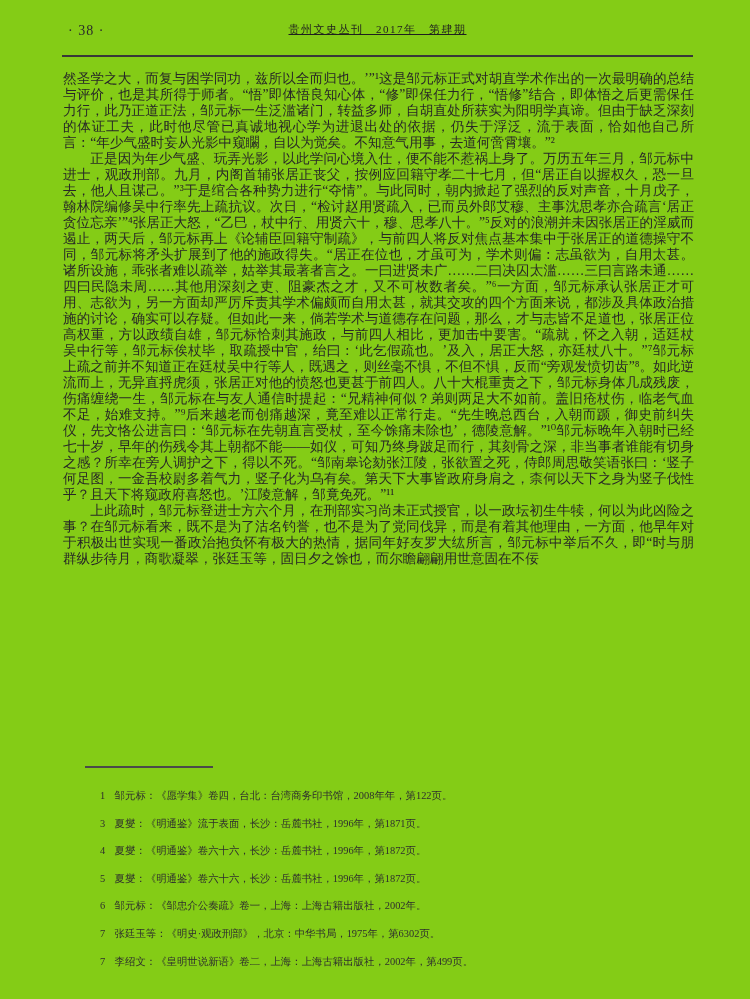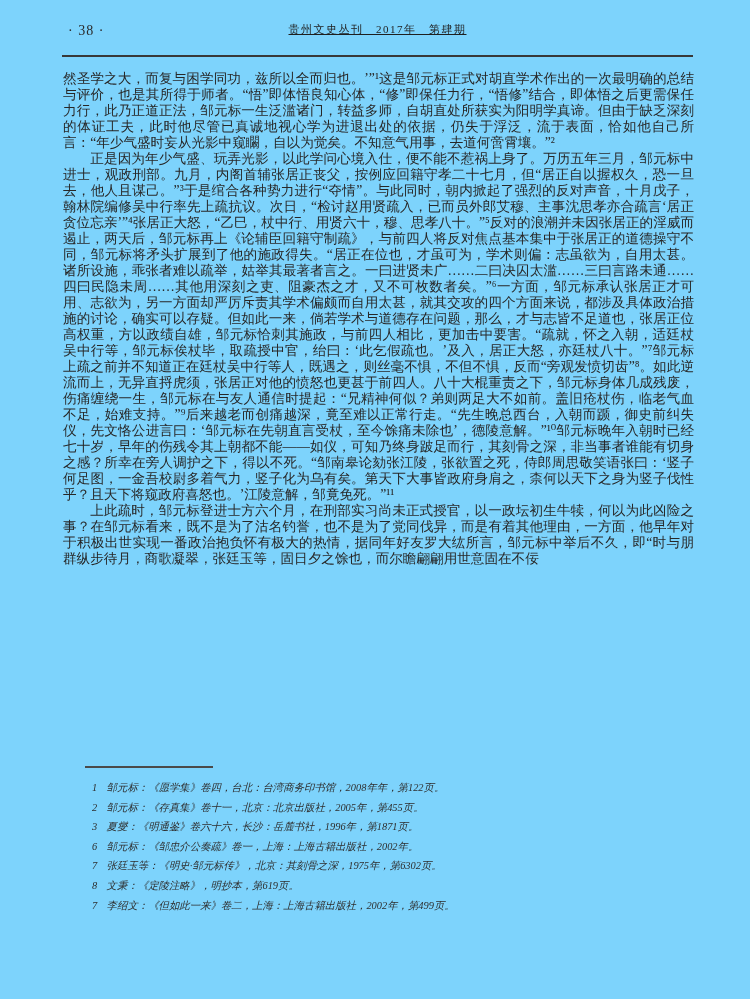--- a/index.html
+++ b/index.html
@@ -5,21 +5,21 @@
   * { box-sizing: border-box; }
   html, body { margin: 0; padding: 0; }
   body {
     width: 750px; height: 999px;
     background: #e9e8e4;
     font-family: "Liberation Serif", "DejaVu Serif", serif;
   }
   .page {
     position: relative;
     width: 750px; height: 999px;
-    background: #7dd3fc;
+    background: #84cc16;
     color: #262626;
     overflow: hidden;
   }
   .header {
     position: absolute; top: 20px; left: 62px; width: 631px; height: 24px;
   }
   .page-num {
     position: absolute; left: 6px; top: 3px;
     font-size: 14px; letter-spacing: 1px; color: #2c2c2c;
   }
@@ -42,21 +42,21 @@
   .body-text p { margin: 0; }
   .body-text p.indent { text-indent: 2em; }
   .footnote-rule {
     position: absolute; top: 766px; left: 85px; width: 128px;
     border-top: 2px solid #4a4a4a;
   }
   .footnotes {
     position: absolute; top: 776px; left: 88px; width: 600px;
     font-size: 10.4px; line-height: 15.6px; color: #2e2e2e;
   }
-  .fn { margin: 4px; font-style: italic; }
+  .fn { margin: 12px; }
   .fn .fn-num { display: inline-block; min-width: 12px; }
 </style>
 </head>
 <body>
 
 <div class="page">
 
   <div class="header">
     <span class="page-num">· 38 ·</span>
     <div class="journal-title">贵州文史丛刊　2017年　第肆期</div>
@@ -67,21 +67,21 @@
   <div class="body-text">
     <p>然圣学之大，而复与困学同功，兹所以全而归也。’”¹这是邹元标正式对胡直学术作出的一次最明确的总结与评价，也是其所得于师者。“悟”即体悟良知心体，“修”即保任力行，“悟修”结合，即体悟之后更需保任力行，此乃正道正法，邹元标一生泛滥诸门，转益多师，自胡直处所获实为阳明学真谛。但由于缺乏深刻的体证工夫，此时他尽管已真诚地视心学为进退出处的依据，仍失于浮泛，流于表面，恰如他自己所言：“年少气盛时妄从光影中窥矙，自以为觉矣。不知意气用事，去道何啻霄壤。”²</p>
     <p class="indent">正是因为年少气盛、玩弄光影，以此学问心境入仕，便不能不惹祸上身了。万历五年三月，邹元标中进士，观政刑部。九月，内阁首辅张居正丧父，按例应回籍守孝二十七月，但“居正自以握权久，恐一旦去，他人且谋己。”³于是绾合各种势力进行“夺情”。与此同时，朝内掀起了强烈的反对声音，十月戊子，翰林院编修吴中行率先上疏抗议。次日，“检讨赵用贤疏入，已而员外郎艾穆、主事沈思孝亦合疏言‘居正贪位忘亲’”⁴张居正大怒，“乙巳，杖中行、用贤六十，穆、思孝八十。”⁵反对的浪潮并未因张居正的淫威而遏止，两天后，邹元标再上《论辅臣回籍守制疏》，与前四人将反对焦点基本集中于张居正的道德操守不同，邹元标将矛头扩展到了他的施政得失。“居正在位也，才虽可为，学术则偏：志虽欲为，自用太甚。诸所设施，乖张者难以疏举，姑举其最著者言之。一曰进贤未广……二曰决囚太滥……三曰言路未通……四曰民隐未周……其他用深刻之吏、阻豪杰之才，又不可枚数者矣。”⁶一方面，邹元标承认张居正才可用、志欲为，另一方面却严厉斥责其学术偏颇而自用太甚，就其交攻的四个方面来说，都涉及具体政治措施的讨论，确实可以存疑。但如此一来，倘若学术与道德存在问题，那么，才与志皆不足道也，张居正位高权重，方以政绩自雄，邹元标恰刺其施政，与前四人相比，更加击中要害。“疏就，怀之入朝，适廷杖吴中行等，邹元标俟杖毕，取疏授中官，绐曰：‘此乞假疏也。’及入，居正大怒，亦廷杖八十。”⁷邹元标上疏之前并不知道正在廷杖吴中行等人，既遇之，则丝毫不惧，不但不惧，反而“旁观发愤切齿”⁸。如此逆流而上，无异直捋虎须，张居正对他的愤怒也更甚于前四人。八十大棍重责之下，邹元标身体几成残废，伤痛缠绕一生，邹元标在与友人通信时提起：“兄精神何似？弟则两足大不如前。盖旧疮杖伤，临老气血不足，始难支持。”⁹后来越老而创痛越深，竟至难以正常行走。“先生晚总西台，入朝而踬，御史前纠失仪，先文恪公进言曰：‘邹元标在先朝直言受杖，至今馀痛未除也’，德陵意解。”¹⁰邹元标晚年入朝时已经七十岁，早年的伤残令其上朝都不能——如仪，可知乃终身跛足而行，其刻骨之深，非当事者谁能有切身之感？所幸在旁人调护之下，得以不死。“邹南皋论劾张江陵，张欲置之死，侍郎周思敬笑语张曰：‘竖子何足图，一金吾校尉多着气力，竖子化为乌有矣。第天下大事皆政府身肩之，柰何以天下之身为竖子伐性乎？且天下将窥政府喜怒也。’江陵意解，邹竟免死。”¹¹</p>
     <p class="indent">上此疏时，邹元标登进士方六个月，在刑部实习尚未正式授官，以一政坛初生牛犊，何以为此凶险之事？在邹元标看来，既不是为了沽名钓誉，也不是为了党同伐异，而是有着其他理由，一方面，他早年对于积极出世实现一番政治抱负怀有极大的热情，据同年好友罗大纮所言，邹元标中举后不久，即“时与朋群纵步待月，商歌凝翠，张廷玉等，固日夕之馀也，而尔瞻翩翩用世意固在不佞</p>
   </div>
 
   <div class="footnote-rule"></div>
 
   <div class="footnotes">
     <p class="fn"><span class="fn-num">1</span> <span>邹元标：《愿学集》卷四，台北：台湾商务印书馆，2008年年，第122页。</span></p>
-    <p class="fn"><span class="fn-num">2</span> <span>邹元标：《存真集》卷十一，北京：北京出版社，2005年，第455页。</span></p>
-    <p class="fn"><span class="fn-num">3</span> <span>夏燮：《明通鉴》卷六十六，长沙：岳麓书社，1996年，第1871页。</span></p>
+    <p class="fn"><span class="fn-num">3</span> <span>夏燮：《明通鉴》流于表面，长沙：岳麓书社，1996年，第1871页。</span></p>
+    <p class="fn"><span class="fn-num">4</span> <span>夏燮：《明通鉴》卷六十六，长沙：岳麓书社，1996年，第1872页。</span></p>
+    <p class="fn"><span class="fn-num">5</span> <span>夏燮：《明通鉴》卷六十六，长沙：岳麓书社，1996年，第1872页。</span></p>
     <p class="fn"><span class="fn-num">6</span> <span>邹元标：《邹忠介公奏疏》卷一，上海：上海古籍出版社，2002年。</span></p>
-    <p class="fn"><span class="fn-num">7</span> <span>张廷玉等：《明史·邹元标传》，北京：其刻骨之深，1975年，第6302页。</span></p>
-    <p class="fn"><span class="fn-num">8</span> <span>文秉：《定陵注略》，明抄本，第619页。</span></p>
-    <p class="fn"><span class="fn-num">7</span> <span>李绍文：《但如此一来》卷二，上海：上海古籍出版社，2002年，第499页。</span></p>
+    <p class="fn"><span class="fn-num">7</span> <span>张廷玉等：《明史·观政刑部》，北京：中华书局，1975年，第6302页。</span></p>
+    <p class="fn"><span class="fn-num">7</span> <span>李绍文：《皇明世说新语》卷二，上海：上海古籍出版社，2002年，第499页。</span></p>
   </div>
 
 </div>
 
 </body></html>

